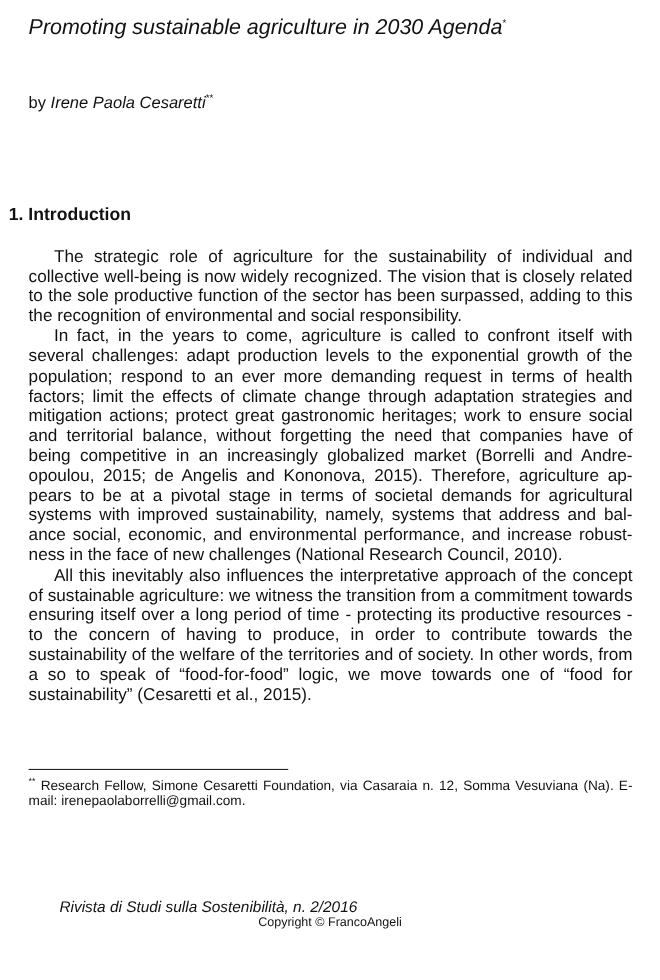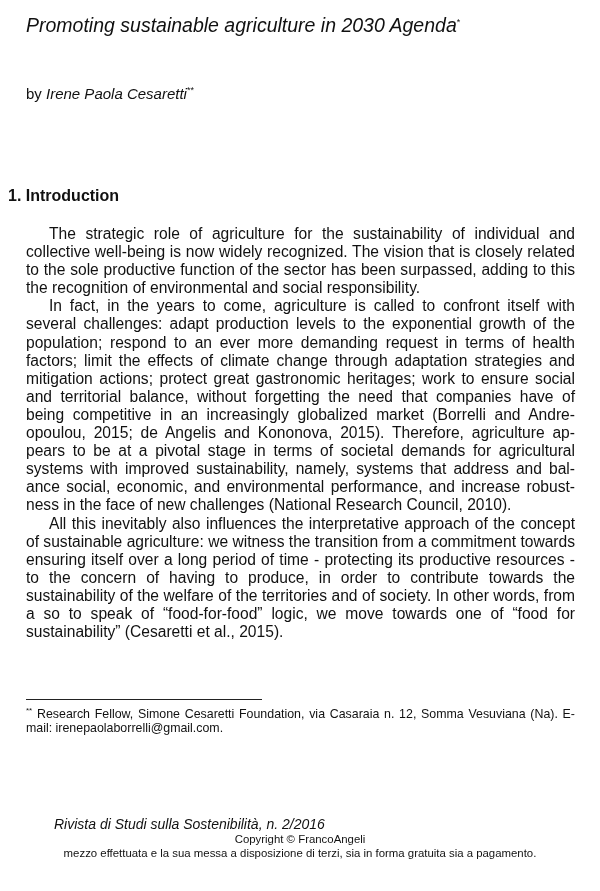--- a/index.html
+++ b/index.html
@@ -39,14 +39,13 @@
 <div class="rule"></div>
 
 <div class="footnotes serif">
   <p><span class="fnmark">**</span><span> Research Fellow, Simone Cesaretti Foundation, via Casaraia n. 12, Somma Vesuviana (Na). E-mail: irenepaolaborrelli@gmail.com.</span></p>
 </div>
 
 <div class="journal serif">Rivista di Studi sulla Sostenibilità, n. 2/2016</div>
 
 <div class="copyright sans">
   <div>Copyright © FrancoAngeli</div>
-  <div>mezzo effettuata e la sua messa a disposizione di terzi, sia in forma gratuita sia a pagamento.</div>
 </div>
 
 </body></html>

